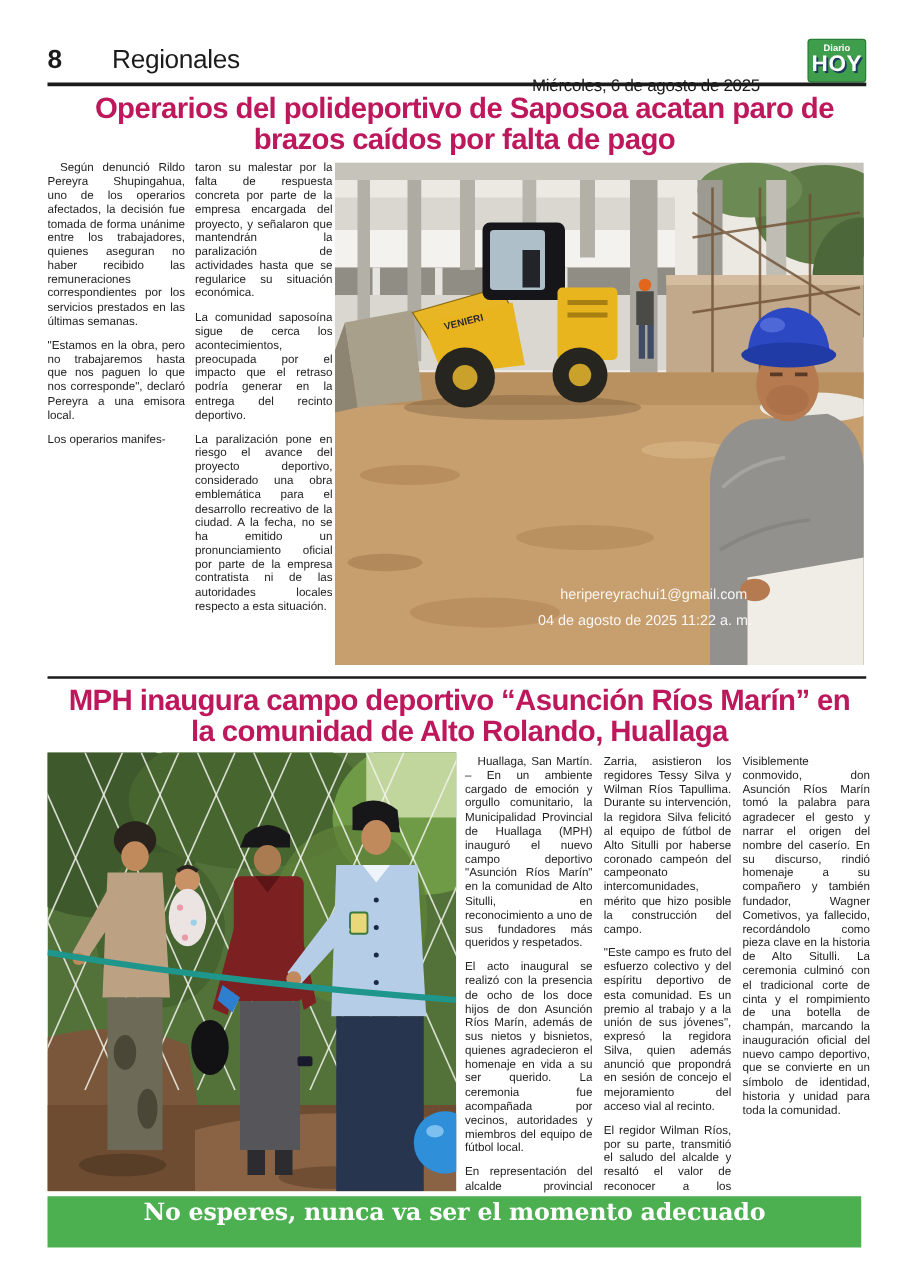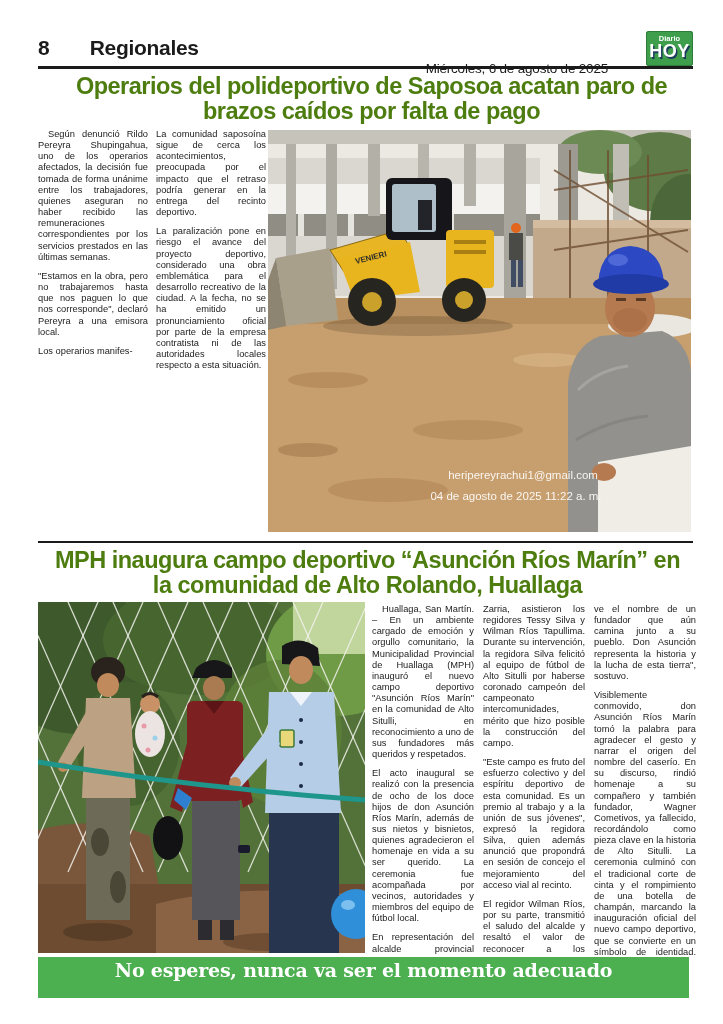--- a/index.html
+++ b/index.html
@@ -1,29 +1,29 @@
 <!DOCTYPE html>
 <html><head>
 <meta charset="utf-8">
 <style>
   html,body{margin:0;padding:0;background:#ffffff;}
   body{width:723px;height:1024px;position:relative;font-family:"Liberation Sans",sans-serif;color:#1b1b1b;overflow:hidden;}
 
   
   .header{position:absolute;left:38px;right:30px;top:30px;height:36px;display:flex;align-items:center;}
   .pagenum{font-size:21px;font-weight:bold;}
-  .section{font-size:21px;font-weight:bold;margin-left:40px;letter-spacing:-0.3px;}
+  .section{font-size:21px;font-weight:normal;margin-left:40px;letter-spacing:-0.3px;}
   .hdate{margin-left:auto;font-size:13.5px;margin-right:8px;letter-spacing:-0.2px;margin-top:40px;}
   .logo{width:47px;height:35px;background:#3f9e4b;border-radius:3px;display:flex;flex-direction:column;align-items:center;justify-content:center;color:#fff;box-shadow:0 0 0 1px #2f7c3a inset;margin-left:30px;}
   .logo-top{font-size:7.5px;font-weight:bold;line-height:1;}
   .logo-main{font-size:18px;font-weight:bold;line-height:1.05;letter-spacing:0.5px;text-shadow:1.5px 1.5px 0 #1c3a5e;text-align:center;}
   .header-rule{position:absolute;left:38px;right:30px;top:66px;border-top:3px solid #1b1b1b;}
 
   
-  .headline{position:absolute;text-align:center;font-weight:bold;letter-spacing:-0.5px;line-height:1.08;color:#4d7c0f;}
+  .headline{position:absolute;text-align:center;font-weight:bold;letter-spacing:-0.5px;line-height:1.08;color:#be185d;}
   .headline.h1{left:62px;right:42px;top:74px;font-size:23.5px;}
   .headline.h2{left:46px;right:34px;top:548px;font-size:23.5px;}
 
   
   .cols{position:absolute;display:grid;overflow:hidden;}
   .a1cols{left:38px;top:129px;width:228px;height:406px;grid-template-columns:1fr 1fr;gap:8px;}
   .a2cols{left:372px;top:604px;width:324px;height:351px;grid-template-columns:1fr 1fr 1fr;gap:9px;}
   .col{overflow:hidden;}
   .col p{margin:0 0 8px;font-size:9.3px;line-height:1.2;text-align:justify;color:#222;}
   .indent-first p:first-child{text-indent:10px;}
@@ -56,20 +56,21 @@
 
 <div class="headline h1">Operarios del polideportivo de Saposoa acatan paro de brazos caídos por falta de pago</div>
 
 <div class="cols a1cols">
   <div class="col indent-first">
       <p>Según denunció Rildo Pereyra Shupingahua, uno de los operarios afectados, la decisión fue tomada de forma unánime entre los trabajadores, quienes aseguran no haber recibido las remuneraciones correspondientes por los servicios prestados en las últimas semanas.</p>
       <p>"Estamos en la obra, pero no trabajaremos hasta que nos paguen lo que nos corresponde", declaró Pereyra a una emisora local.</p>
       <p>Los operarios manifes-</p>
     </div>
   <div class="col">
+      <p>taron su malestar por la falta de respuesta concreta por parte de la empresa encargada del proyecto, y señalaron que mantendrán la paralización de actividades hasta que se regularice su situación económica.</p>
       <p>La comunidad saposoína sigue de cerca los acontecimientos, preocupada por el impacto que el retraso podría generar en la entrega del recinto deportivo.</p>
       <p>La paralización pone en riesgo el avance del proyecto deportivo, considerado una obra emblemática para el desarrollo recreativo de la ciudad. A la fecha, no se ha emitido un pronunciamiento oficial por parte de la empresa contratista ni de las autoridades locales respecto a esta situación.</p>
     </div>
 </div>
 
 <div class="photo1">
 <svg viewBox="0 0 423 402" preserveAspectRatio="none">
   <rect width="423" height="402" fill="#ece9e2"></rect>
   <rect x="0" y="0" width="423" height="14" fill="#c6c3ba"></rect>
 
@@ -269,20 +270,19 @@
       <p>Huallaga, San Martín. – En un ambiente cargado de emoción y orgullo comunitario, la Municipalidad Provincial de Huallaga (MPH) inauguró el nuevo campo deportivo "Asunción Ríos Marín" en la comunidad de Alto Situlli, en reconocimiento a uno de sus fundadores más queridos y respetados.</p>
       <p>El acto inaugural se realizó con la presencia de ocho de los doce hijos de don Asunción Ríos Marín, además de sus nietos y bisnietos, quienes agradecieron el homenaje en vida a su ser querido. La ceremonia fue acompañada por vecinos, autoridades y miembros del equipo de fútbol local.</p>
       <p>En representación del alcalde provincial Rolando</p>
     </div>
   <div class="col">
       <p>Zarria, asistieron los regidores Tessy Silva y Wilman Ríos Tapullima. Durante su intervención, la regidora Silva felicitó al equipo de fútbol de Alto Situlli por haberse coronado campeón del campeonato intercomunidades, mérito que hizo posible la construcción del campo.</p>
       <p>"Este campo es fruto del esfuerzo colectivo y del espíritu deportivo de esta comunidad. Es un premio al trabajo y a la unión de sus jóvenes", expresó la regidora Silva, quien además anunció que propondrá en sesión de concejo el mejoramiento del acceso vial al recinto.</p>
       <p>El regidor Wilman Ríos, por su parte, transmitió el saludo del alcalde y resaltó el valor de reconocer a los fundadores en vida: "Es justo que este campo lle-</p>
     </div>
   <div class="col">
-      <p>ve el nombre de un fundador que aún camina junto a su pueblo. Don Asunción representa la historia y la lucha de esta tierra", sostuvo.</p>
       <p>Visiblemente conmovido, don Asunción Ríos Marín tomó la palabra para agradecer el gesto y narrar el origen del nombre del caserío. En su discurso, rindió homenaje a su compañero y también fundador, Wagner Cometivos, ya fallecido, recordándolo como pieza clave en la historia de Alto Situlli. La ceremonia culminó con el tradicional corte de cinta y el rompimiento de una botella de champán, marcando la inauguración oficial del nuevo campo deportivo, que se convierte en un símbolo de identidad, historia y unidad para toda la comunidad.</p>
     </div>
 </div>
 
 <div class="banner">
   <span>No esperes, nunca va ser el momento adecuado</span>
 </div>
 
 </body></html>

